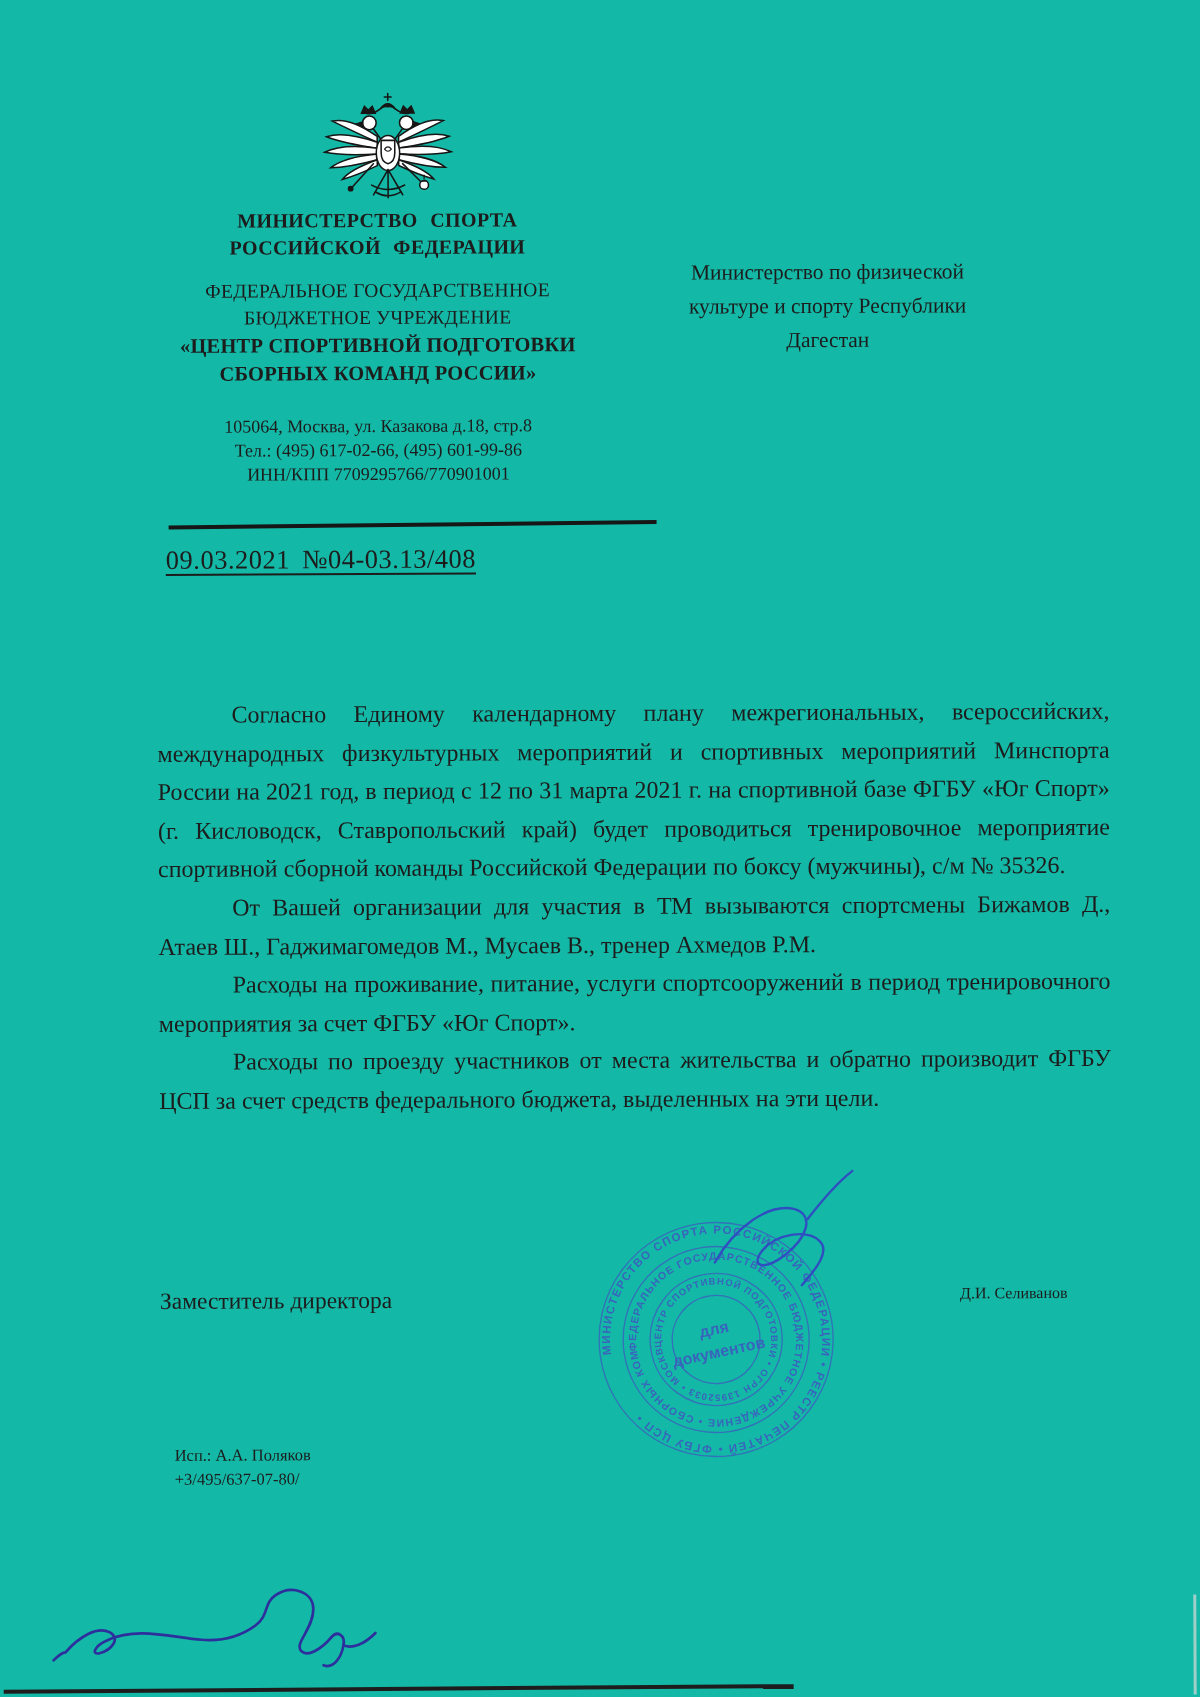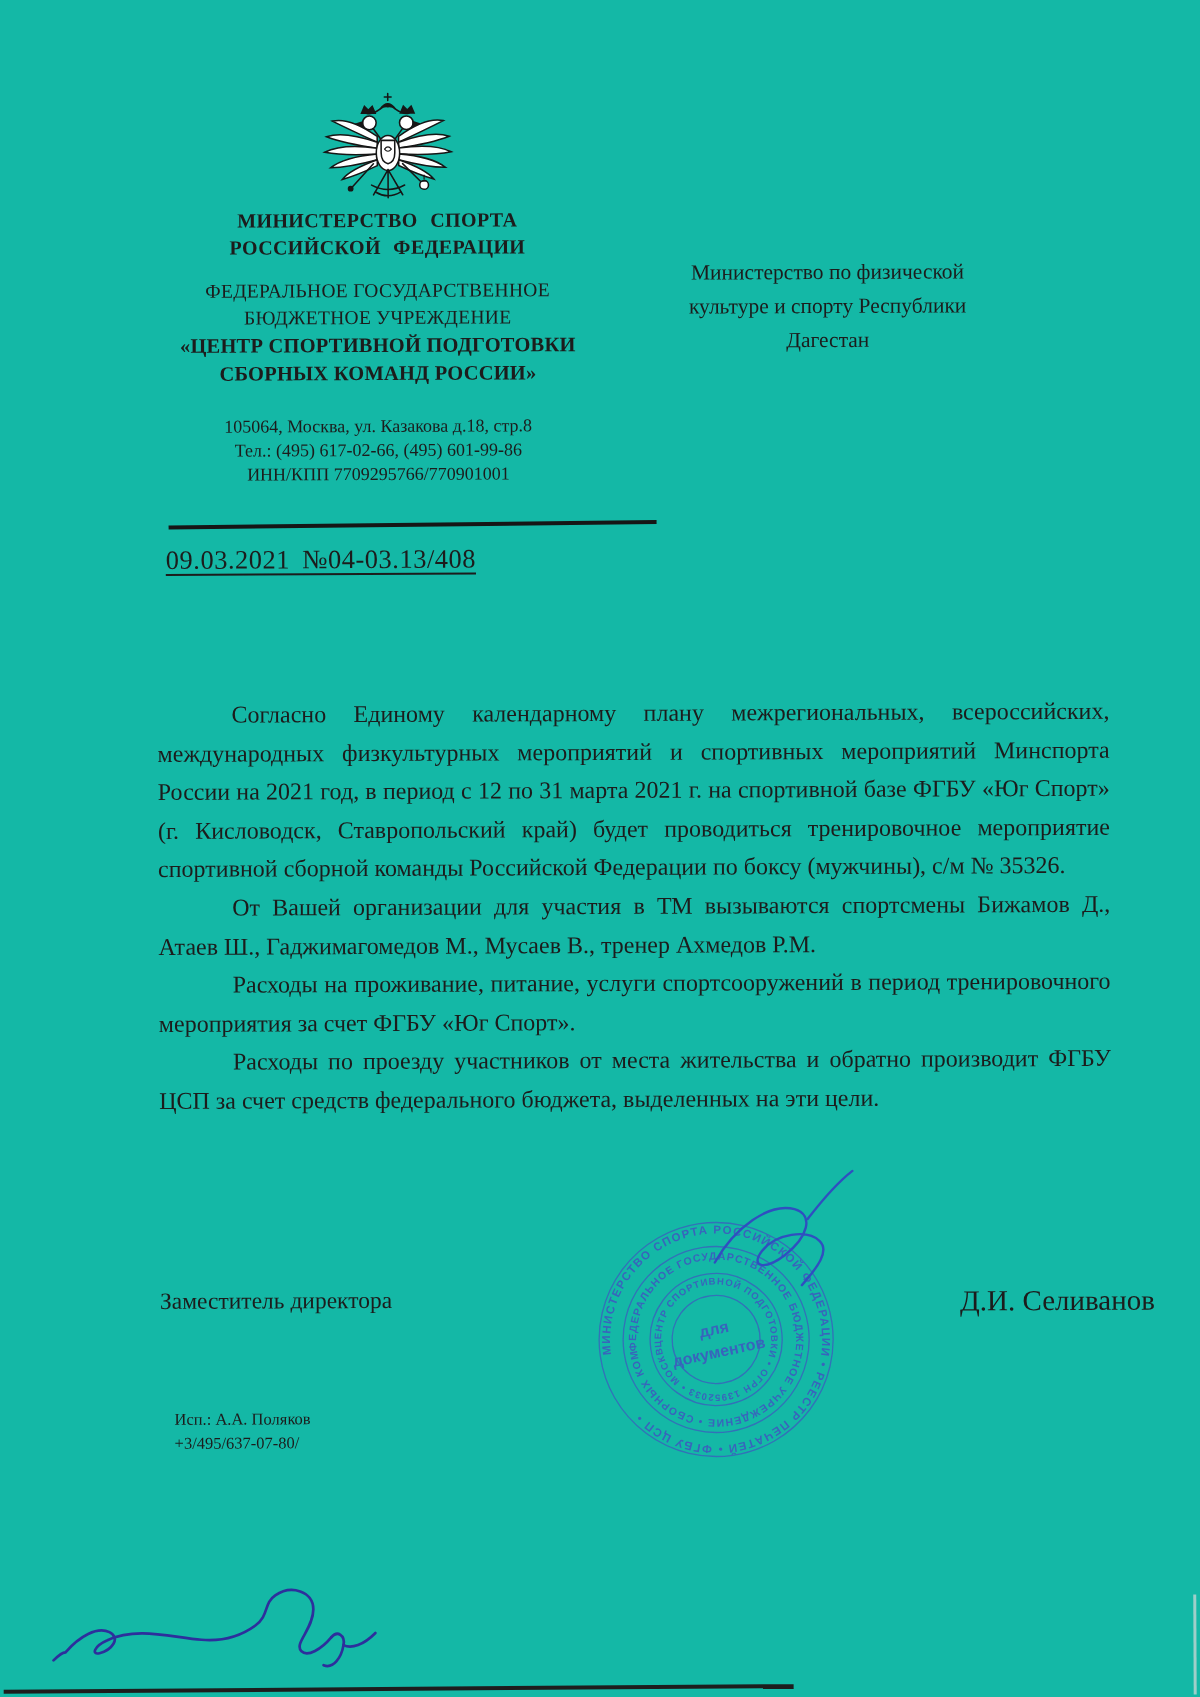--- a/index.html
+++ b/index.html
@@ -22,23 +22,23 @@
   .recipient{left:628px;top:256px;width:404px;text-align:center;font-size:21.5px;line-height:34px;}
 
   .rule{left:170px;top:522px;width:488px;height:4px;background:#161616;transform:rotate(-0.4deg);}
   .refnum{left:167px;top:543px;font-size:26.5px;letter-spacing:.5px;word-spacing:5px;
           text-decoration:underline;text-underline-offset:5px;}
 
   .body-text{left:158px;top:694px;width:952px;font-size:24px;line-height:38.6px;text-align:justify;}
   .body-text p{margin:0;text-indent:74px;}
 
   .sig-title{left:158px;top:1286px;font-size:23.5px;}
-  .sig-name{left:958px;top:1286px;font-size:29px;}
+  .sig-name{left:958px;top:1286px;font-size:16px;}
 
-  .executor{left:172px;top:1406px;font-size:16.5px;line-height:24px;}
+  .executor{left:172px;top:1442px;font-size:16.5px;line-height:24px;}
 
   .stamp-svg{left:592px;top:1218px;transform:rotate(-8deg);opacity:.92;}
   .stamp-svg text{font-family:"Liberation Sans", sans-serif;font-weight:bold;}
 
   .pen-sign{left:688px;top:1168px;}
   .big-sign{left:42px;top:1552px;}
 
   .scan-bottom{left:0;top:1686px;width:790px;height:4px;background:#1d1d1d;transform:rotate(-0.15deg);}
   .scan-right{left:1190px;top:1597px;width:3px;height:100px;background:#d9d9d9;opacity:.7;}
 </style>

